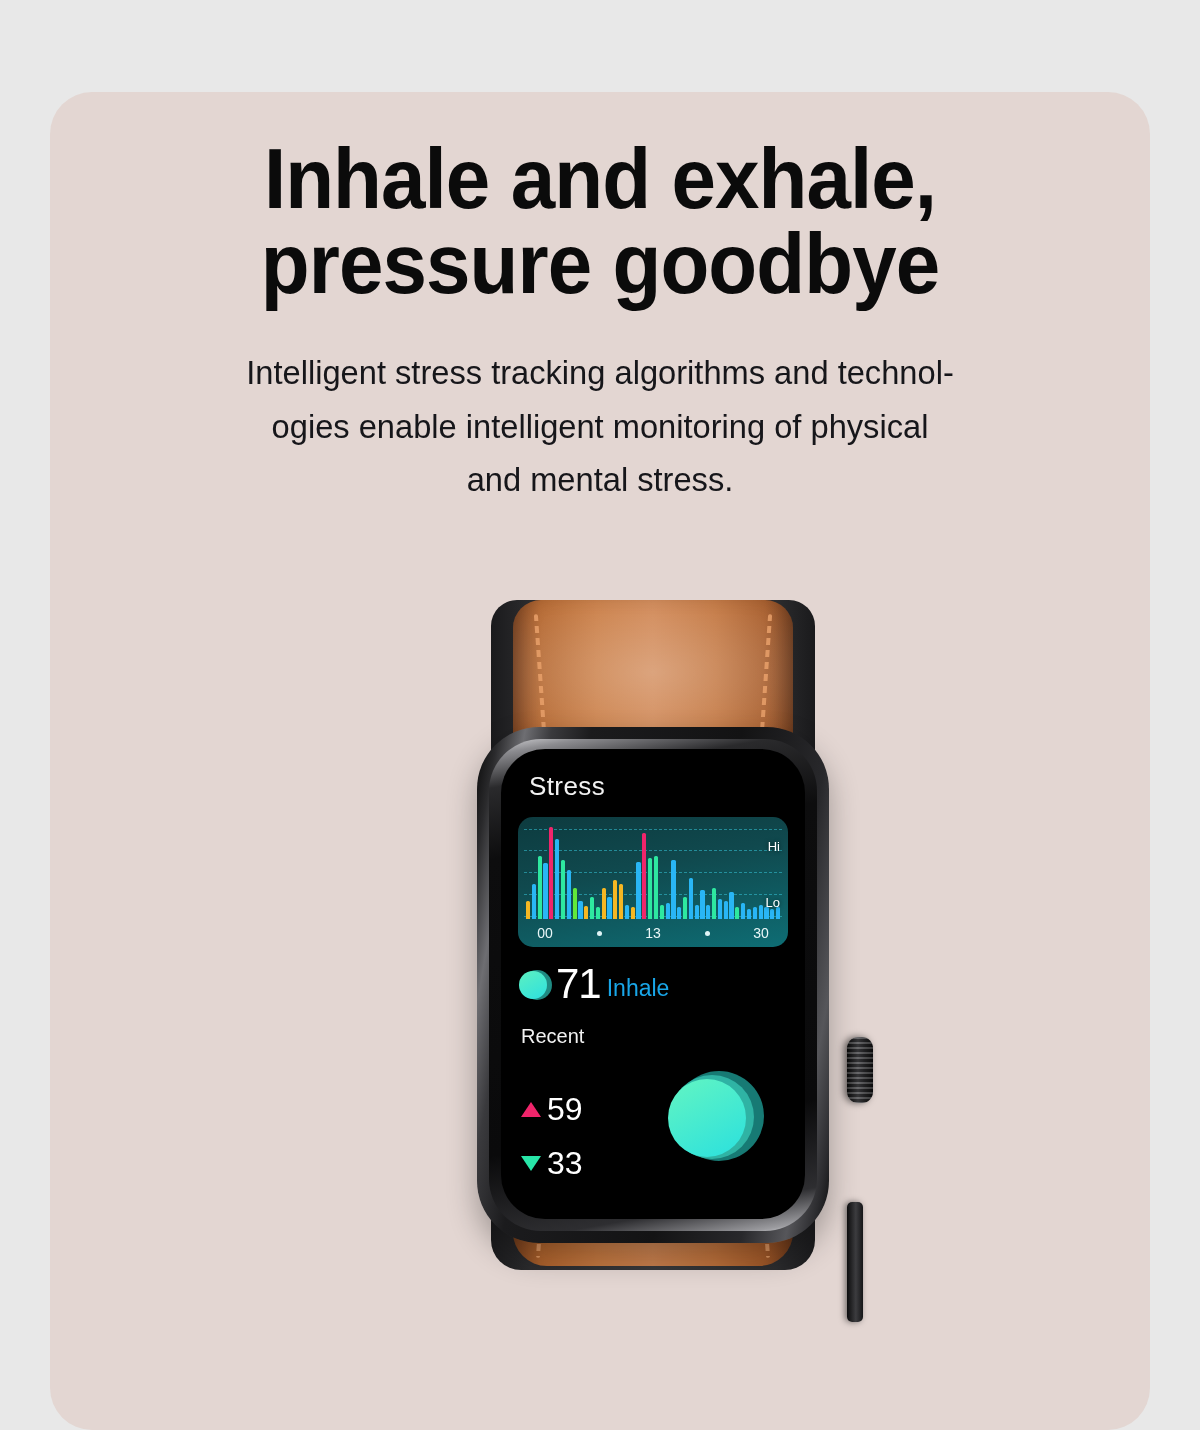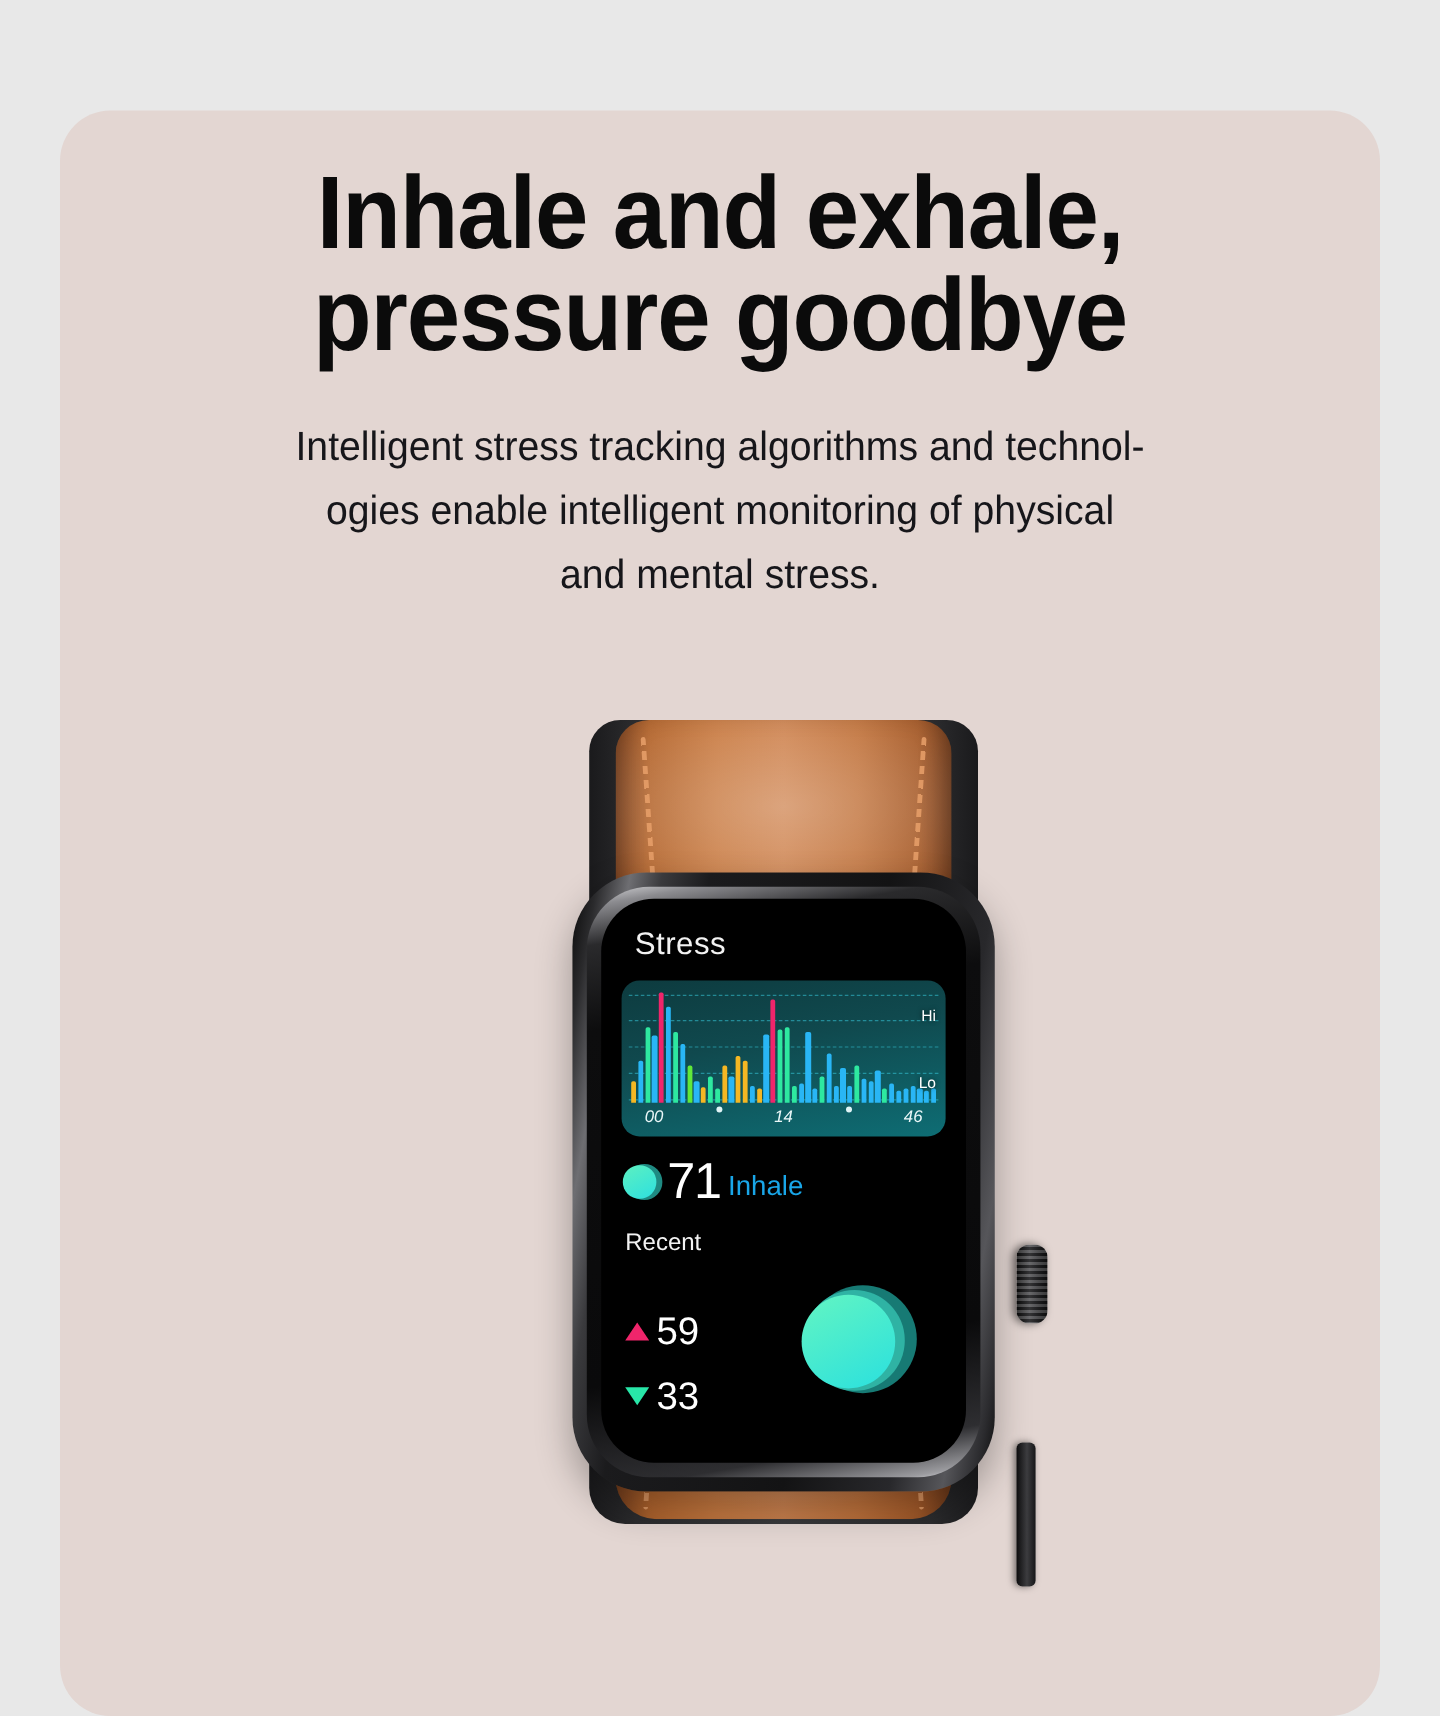--- a/index.html
+++ b/index.html
@@ -209,24 +209,23 @@
     text-shadow: 0 0 4px rgba(0,0,0,.75);
   }
   #label-hi { top: 22px; }
   #label-lo { top: 78px; }
 
   #xaxis {
     position: absolute;
     left: 0; right: 0; bottom: 3px;
     height: 22px;
     display: flex;
-    align-items: flex-start;
+    align-items: center;
     color: #eaf7f8;
     font-size: 14px;
-    font-style: italic;
   }
   .xt { flex: 1 1 0; text-align: center; }
   .xt.dot-tick { font-size: 0; }
   .xt.dot-tick::before {
     content: "";
     display: inline-block;
     width: 5px; height: 5px;
     border-radius: 50%;
     background: #dff4f6;
   }
@@ -413,23 +412,23 @@
               <div class="bar" style="height: 11.1111%; background: rgb(41, 182, 245);"></div>
               <div class="bar" style="height: 13.3333%; background: rgb(41, 182, 245);"></div>
             </div>
 
           <div id="label-hi">Hi</div>
           <div id="label-lo">Lo</div>
 
           <div id="xaxis">
               <span class="xt">00</span>
               <span class="xt dot-tick"></span>
-              <span class="xt">14</span>
+              <span class="xt">13</span>
               <span class="xt dot-tick"></span>
-              <span class="xt">46</span>
+              <span class="xt">30</span>
             </div>
         </div>
 
         <div id="score-row">
           <div id="score-dot">
             <div class="ring"></div>
             <div class="core"></div>
           </div>
           <div id="score-value">71</div>
           <div id="score-state">Inhale</div>

